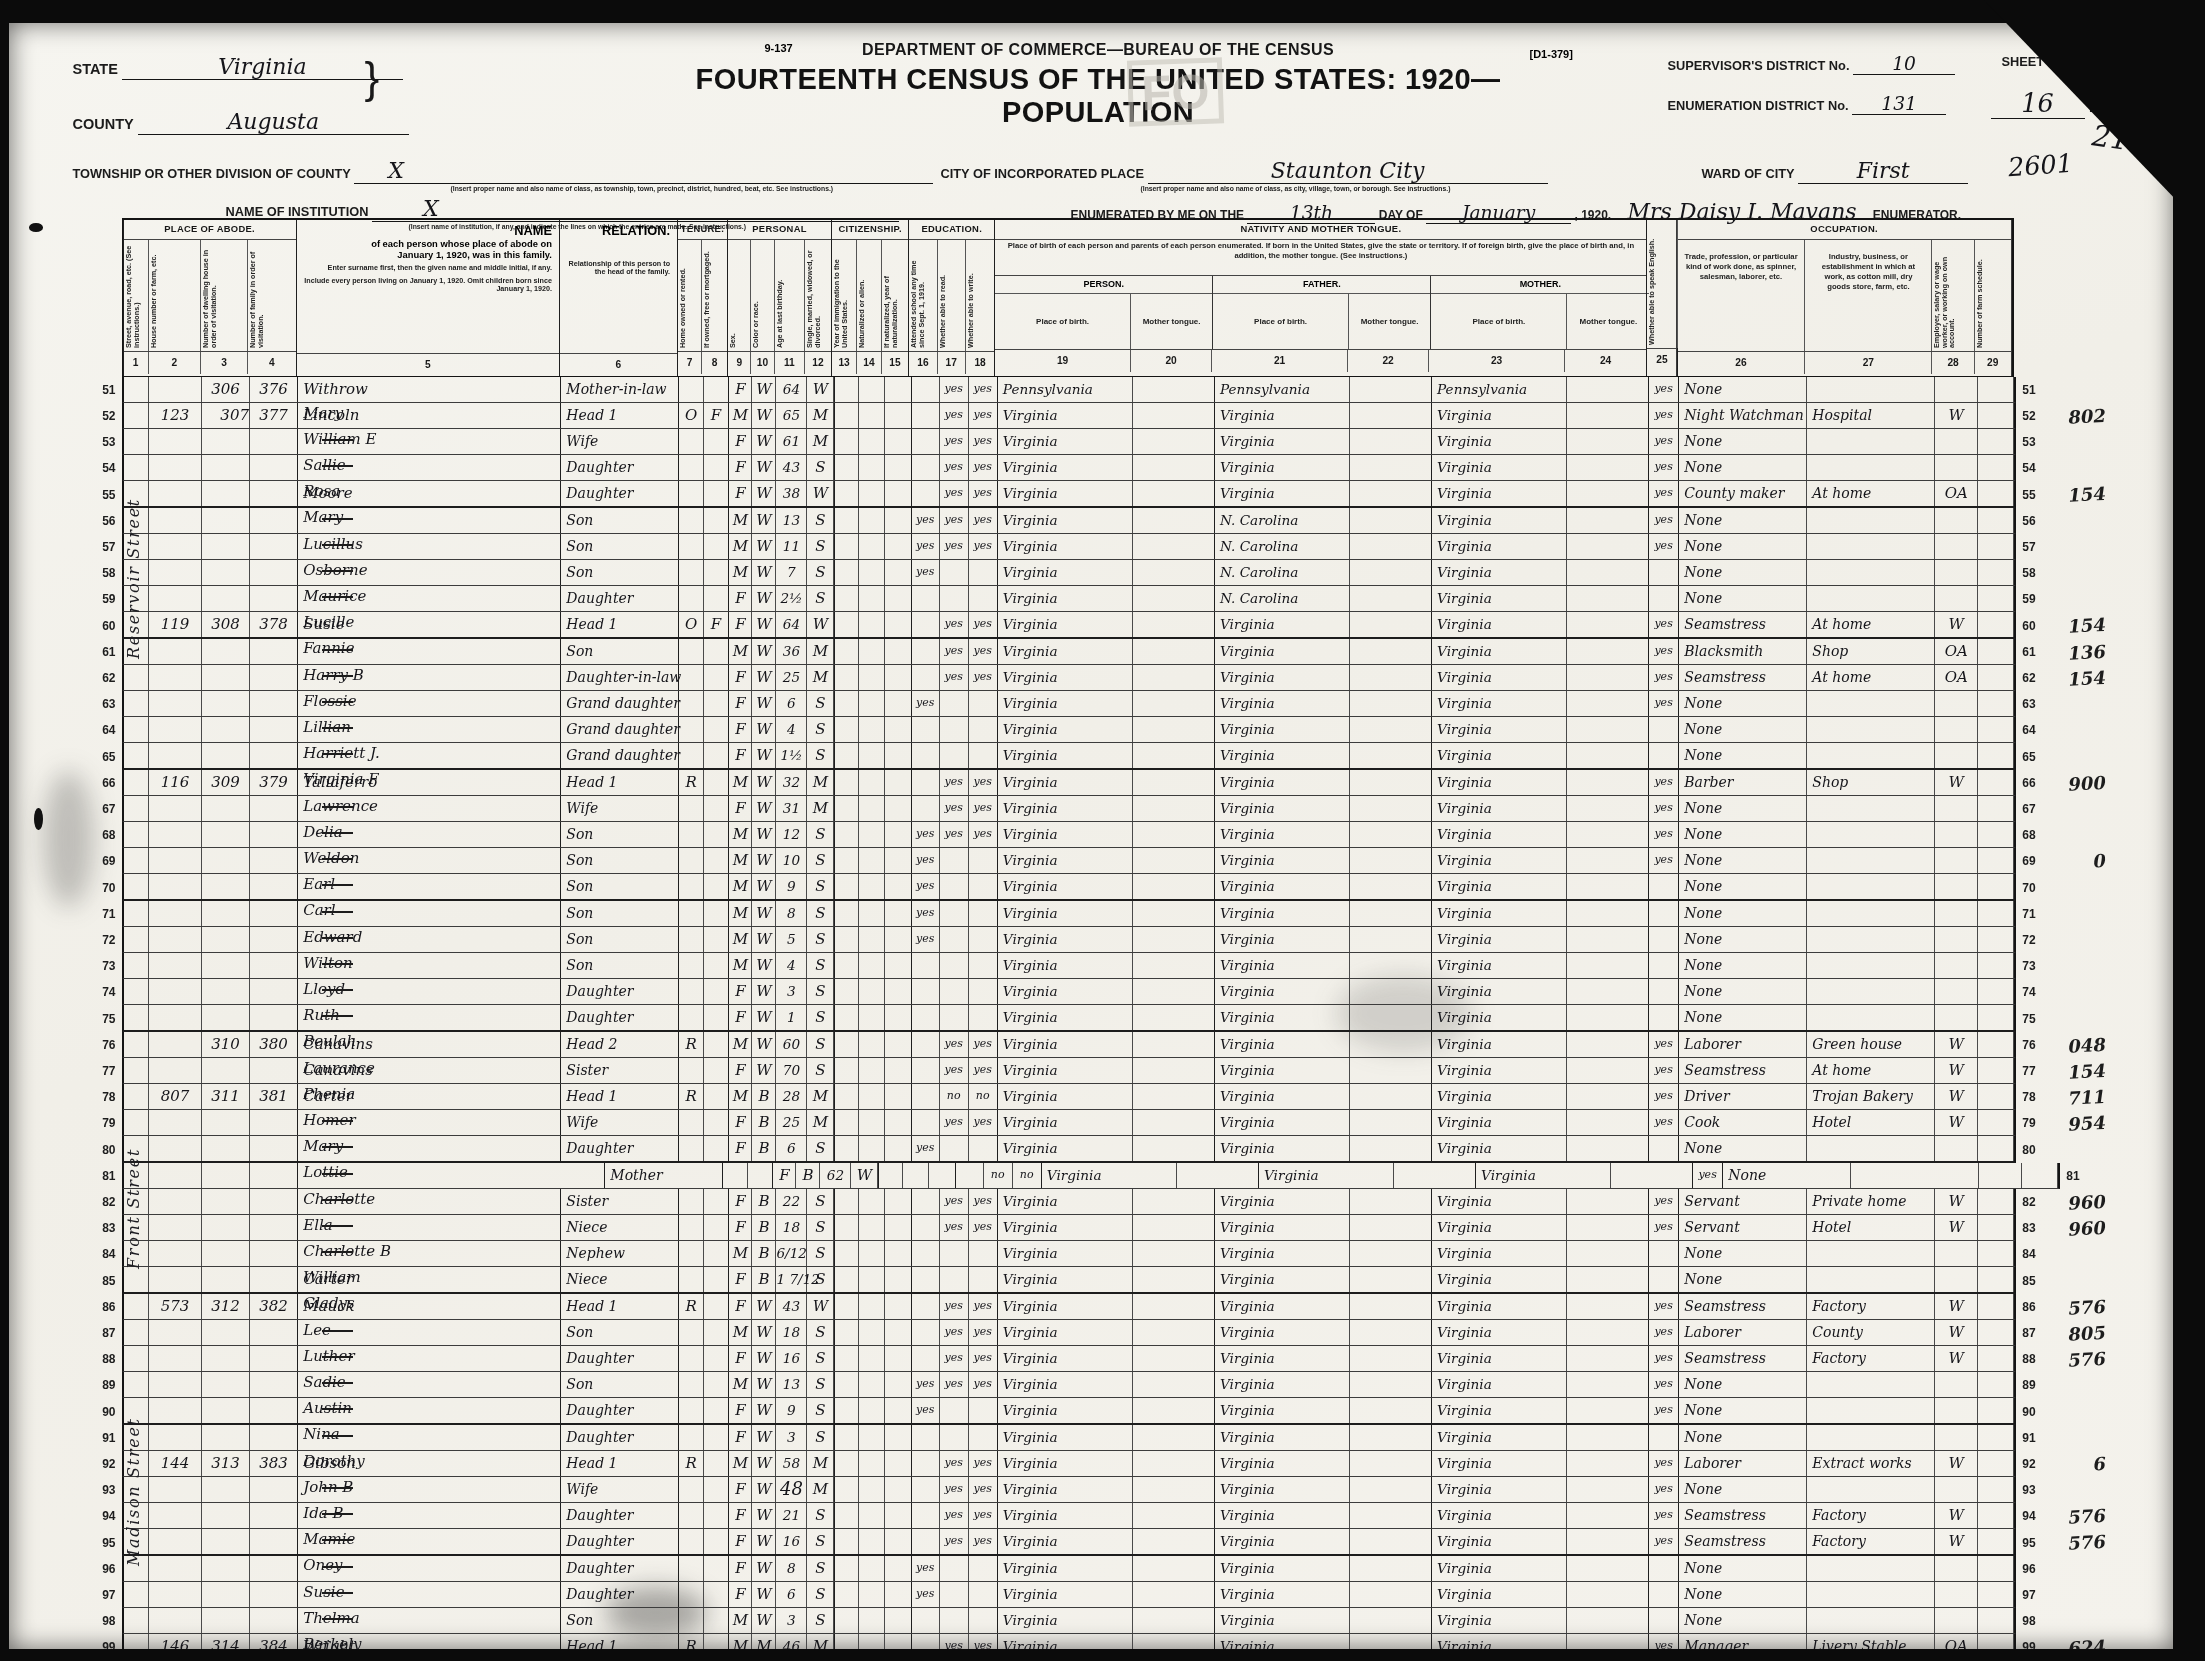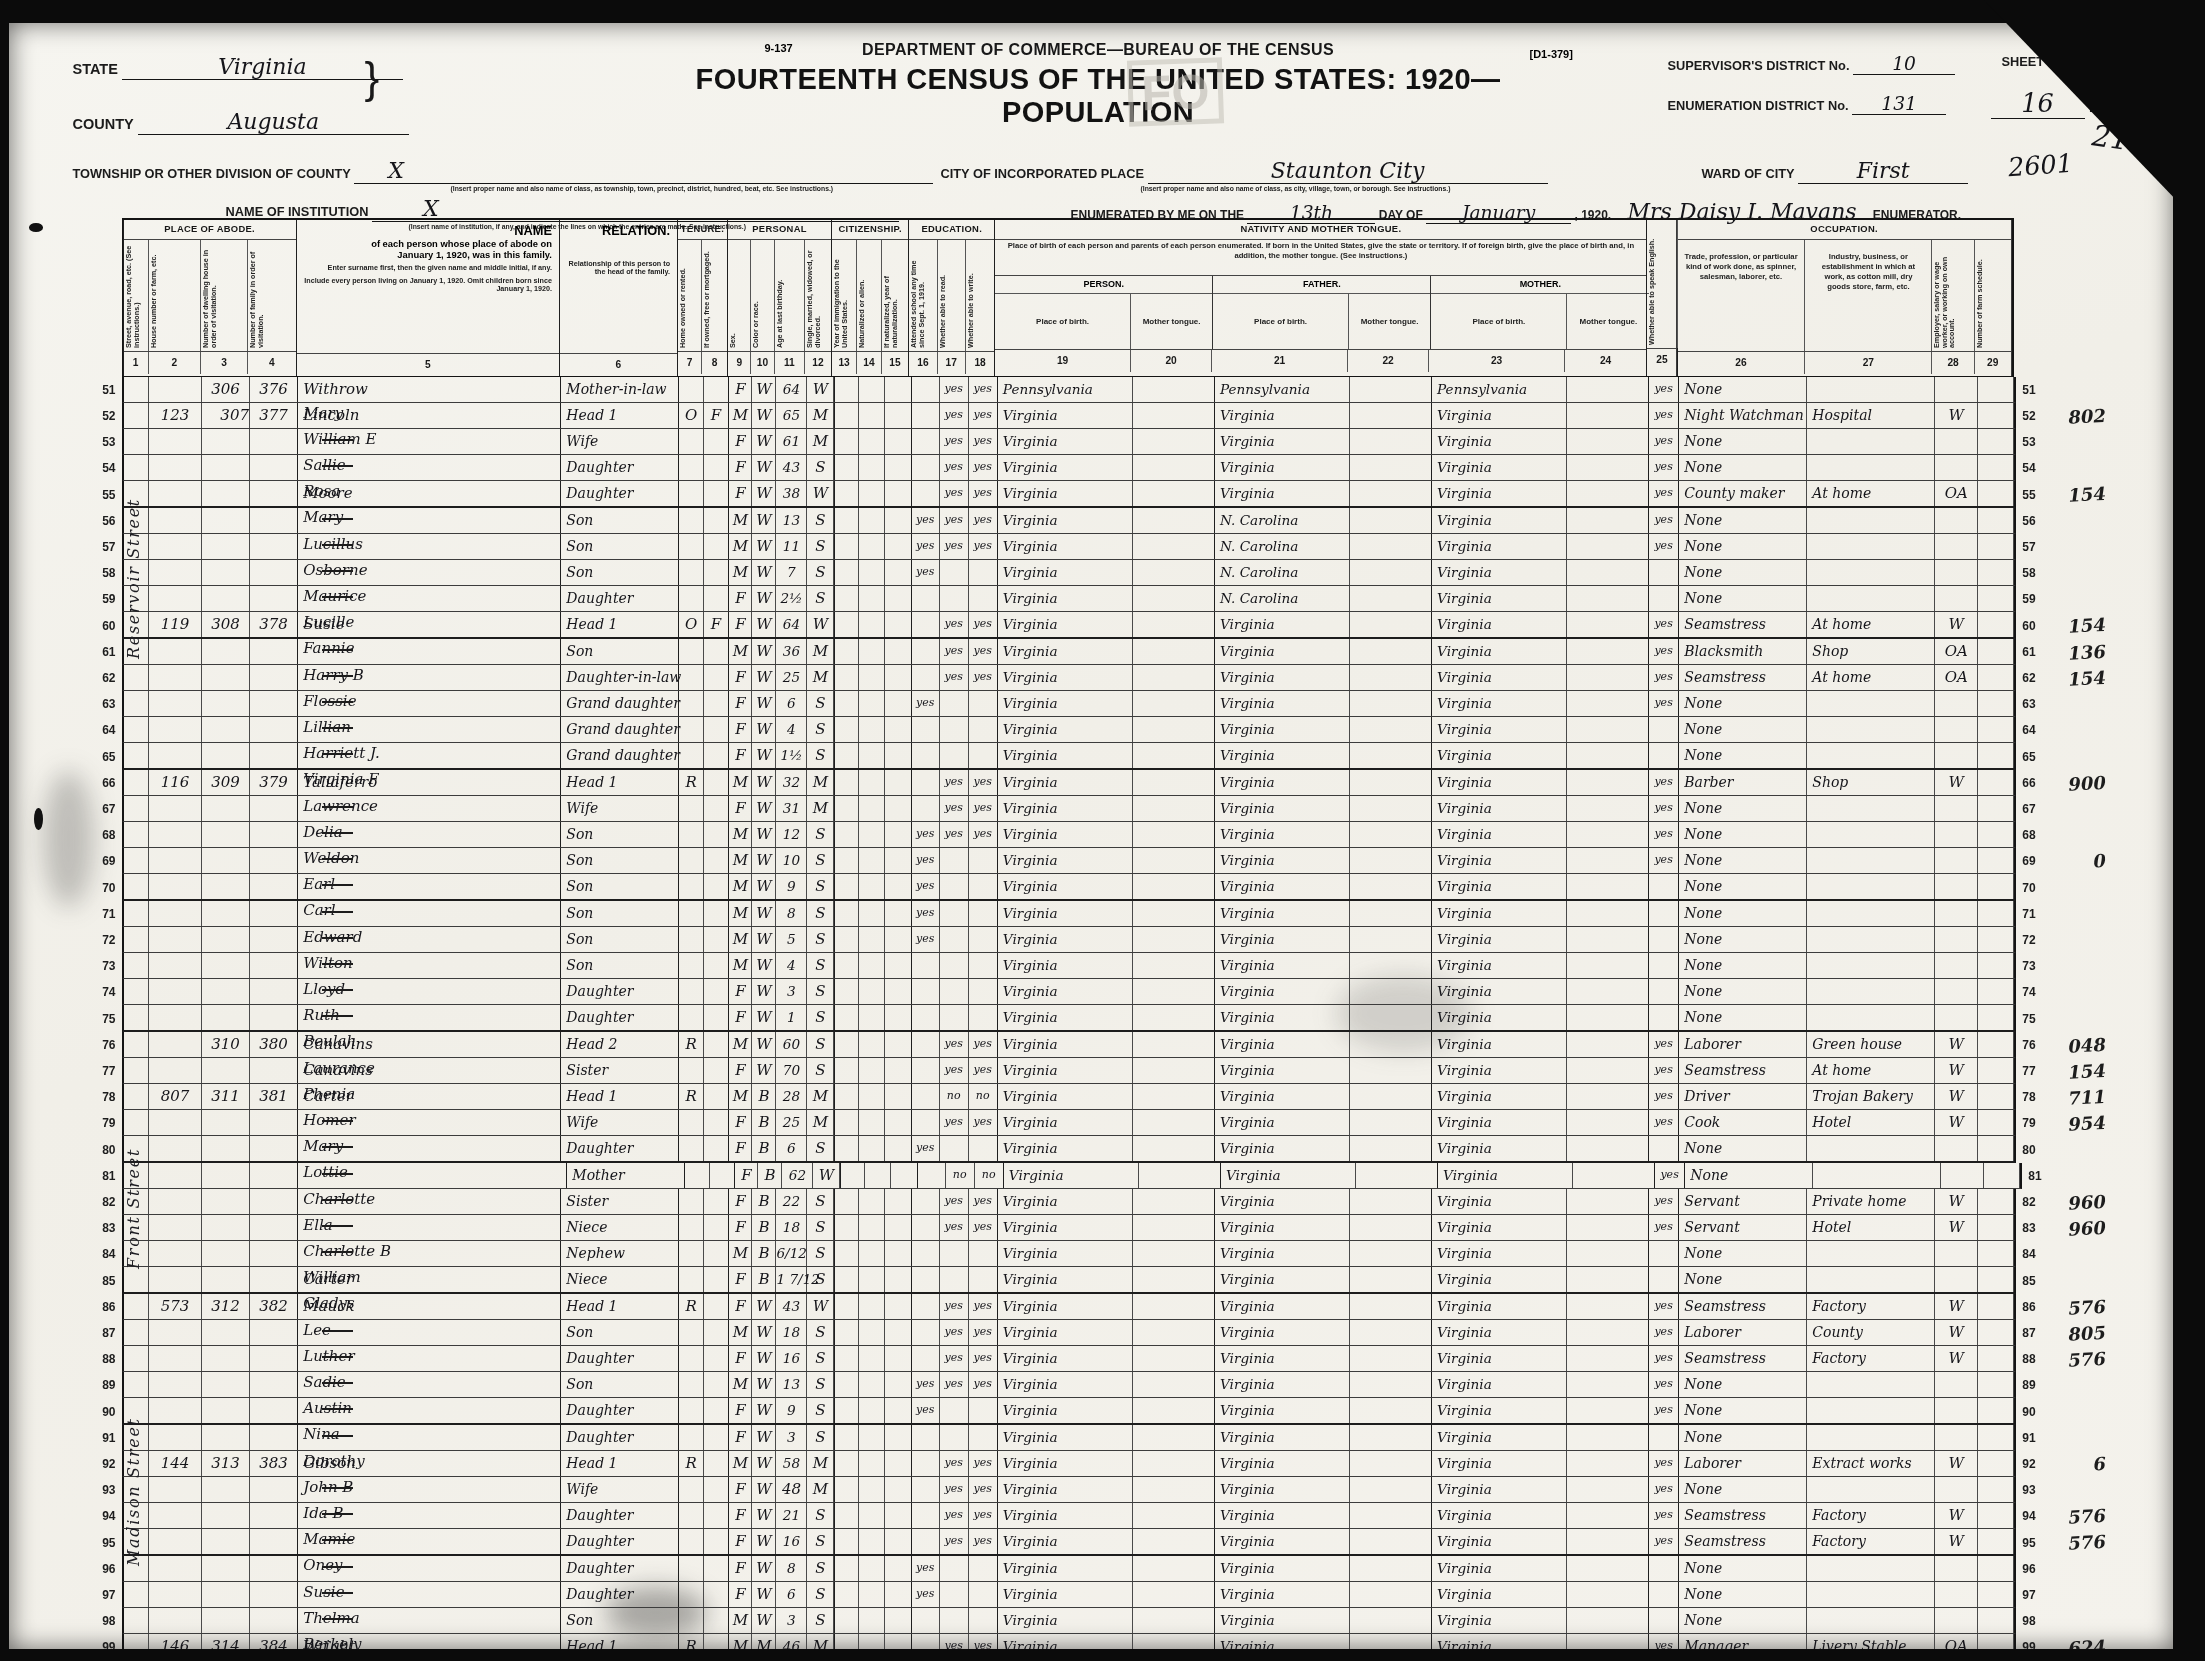--- a/index.html
+++ b/index.html
@@ -1442,21 +1442,21 @@
         <div class="gut gutr">80</div>
         <div class="gut mgc hw"></div>
       </div>
       <div class="trow">
         <div class="gut">81</div>
         <div class="drow">
           <div class="cell hw" style="width: 25.5px;"></div>
           <div class="cell ctr hw" style="width: 53px;"></div>
           <div class="cell ctr hw" style="width: 48px;"></div>
           <div class="cell ctr hw" style="width: 48px;"></div>
-          <div class="cell gb pad hw" style="width: 270px;"><div class="ditto"></div><div class="hw">Charlotte</div></div>
+          <div class="cell gb pad hw" style="width: 308px;"><div class="ditto"></div><div class="hw">Charlotte</div></div>
           <div class="cell gb hw pad" style="width: 119px; font-size: 14px;">Mother</div>
           <div class="cell gb ctr hw" style="width: 25.5px;"></div>
           <div class="cell ctr hw" style="width: 25.5px;"></div>
           <div class="cell gb ctr hw" style="width: 24px;">F</div>
           <div class="cell ctr hw" style="width: 24px;">B</div>
           <div class="cell ctr hw" style="width: 31px; font-size: 13.6px;">62</div>
           <div class="cell ctr hw" style="width: 27px;">W</div>
           <div class="cell gb hw" style="width: 25.5px;"></div>
           <div class="cell hw" style="width: 25.5px;"></div>
           <div class="cell hw" style="width: 27px;"></div>
@@ -1880,21 +1880,21 @@
           <div class="cell hw" style="width: 25.5px;"></div>
           <div class="cell ctr hw" style="width: 53px;"></div>
           <div class="cell ctr hw" style="width: 48px;"></div>
           <div class="cell ctr hw" style="width: 48px;"></div>
           <div class="cell gb pad hw" style="width: 264px;"><div class="ditto"></div><div class="hw">Ida B</div></div>
           <div class="cell gb hw pad" style="width: 119px; font-size: 14px;">Wife</div>
           <div class="cell gb ctr hw" style="width: 25.5px;"></div>
           <div class="cell ctr hw" style="width: 25.5px;"></div>
           <div class="cell gb ctr hw" style="width: 24px;">F</div>
           <div class="cell ctr hw" style="width: 24px;">W</div>
-          <div class="cell ctr hw" style="width: 31px; font-size: 15px;">48</div>
+          <div class="cell ctr hw" style="width: 31px; font-size: 18px;">48</div>
           <div class="cell ctr hw" style="width: 27px;">M</div>
           <div class="cell gb hw" style="width: 25.5px;"></div>
           <div class="cell hw" style="width: 25.5px;"></div>
           <div class="cell hw" style="width: 27px;"></div>
           <div class="cell gb ctr hw" style="width: 29px; font-size: 11px;"></div>
           <div class="cell ctr hw" style="width: 29px; font-size: 11px;">yes</div>
           <div class="cell ctr hw" style="width: 29px; font-size: 11px;">yes</div>
           <div class="cell gb hw pad" style="width: 136px; font-size: 13.6px;">Virginia</div>
           <div class="cell hw" style="width: 82px;"></div>
           <div class="cell gb hw pad" style="width: 136px; font-size: 13.6px;">Virginia</div>

